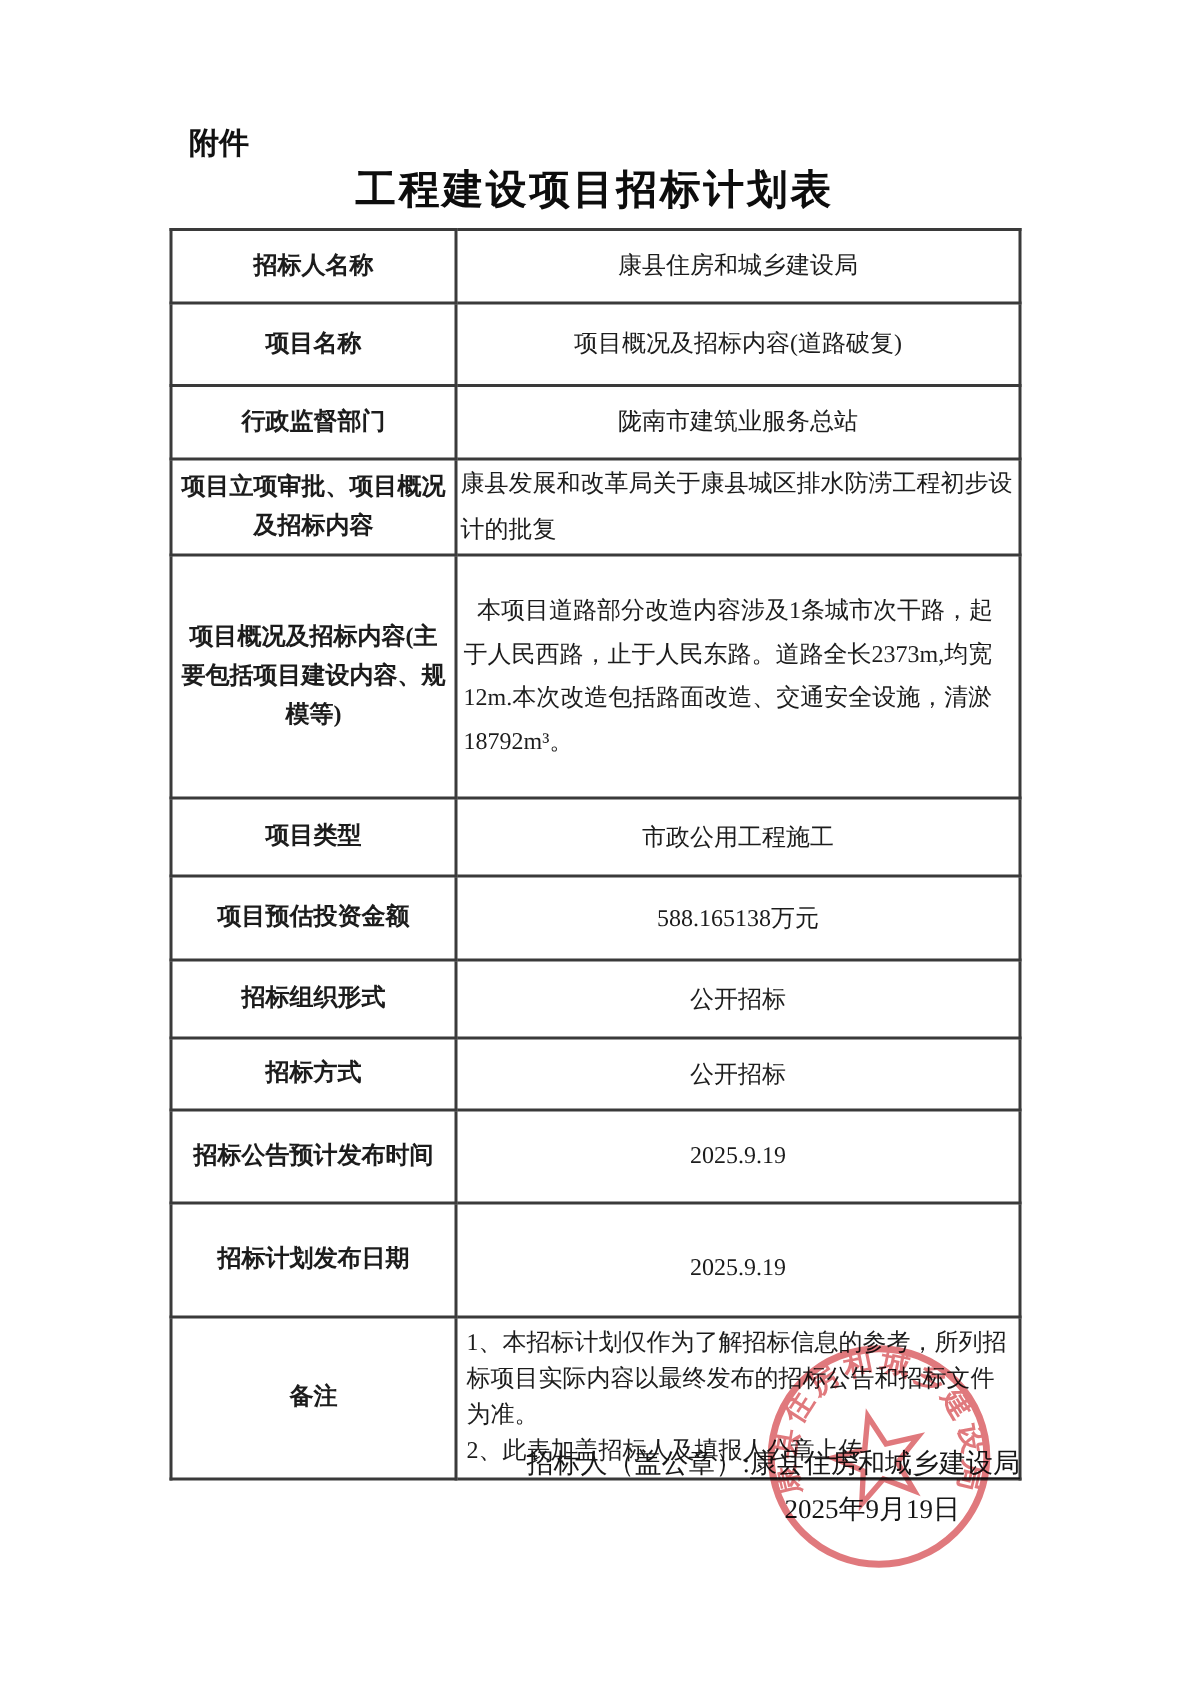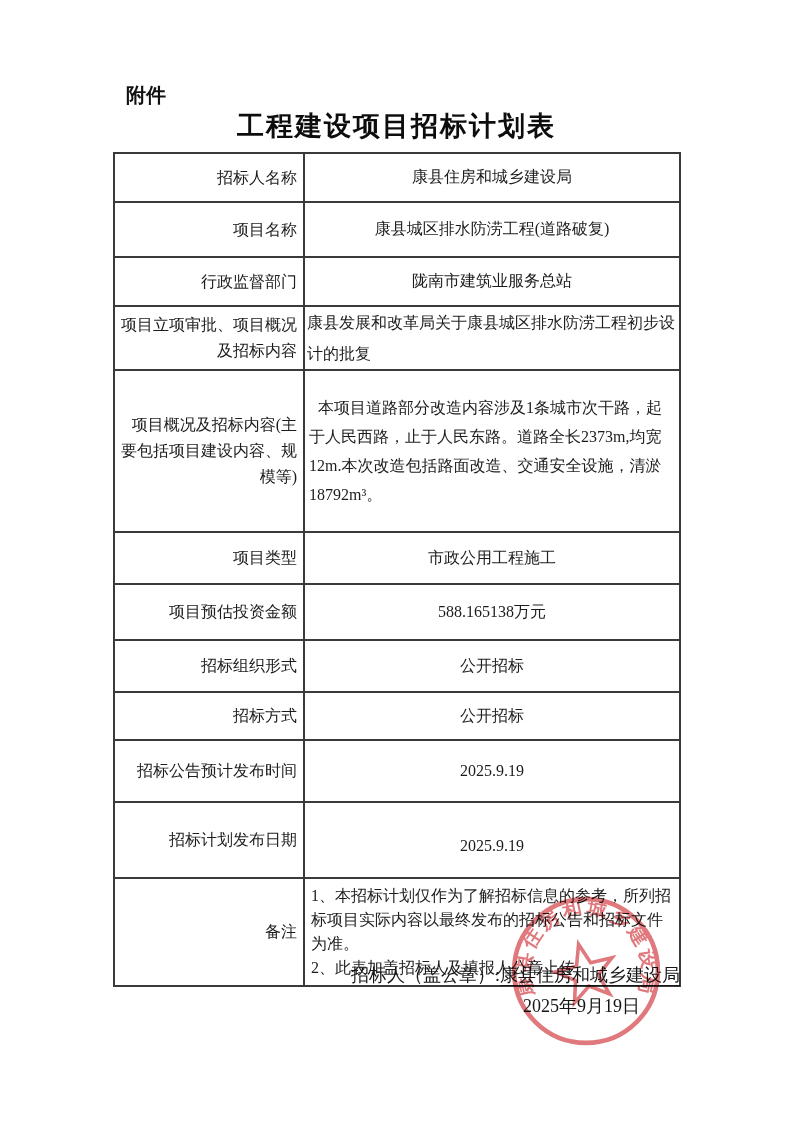--- a/index.html
+++ b/index.html
@@ -28,21 +28,21 @@
   }
   table.main col.c1 { width:190px; }
   table.main col.c2 { width:376px; }
   table.main td {
     border:2px solid #3a3a3a;
     font-size:16px;
     vertical-align:middle;
     padding:2px 6px;
     overflow:hidden;
   }
-  td.label { text-align:right; line-height:26px; }
+  td.label { text-align:center; line-height:26px;font-weight:bold; }
   td.value { text-align:center; }
   tr.r1 td { height:43px; }
   tr.r2 td { height:49px; }
   tr.r3 td { height:43px; }
   tr.r4 td { height:58px; }
   tr.r5 td { height:128px; }
   tr.r6 td { height:46px; }
   tr.r7 td { height:50px; }
   tr.r8 td { height:46px; }
   tr.r9 td { height:42px; }
@@ -79,21 +79,21 @@
       <col class="c1">
       <col class="c2">
     </colgroup>
   <tbody>
     <tr class="r1">
       <td class="label">招标人名称</td>
       <td class="value">康县住房和城乡建设局</td>
     </tr>
     <tr class="r2">
       <td class="label">项目名称</td>
-      <td class="value">康县城区排水防涝工程(道路破复)</td>
+      <td class="value">项目概况及招标内容(道路破复)</td>
     </tr>
     <tr class="r3">
       <td class="label">行政监督部门</td>
       <td class="value">陇南市建筑业服务总站</td>
     </tr>
     <tr class="r4">
       <td class="label">项目立项审批、项目概况及招标内容</td>
       <td class="value">康县发展和改革局关于康县城区排水防涝工程初步设计的批复</td>
     </tr>
     <tr class="r5">

